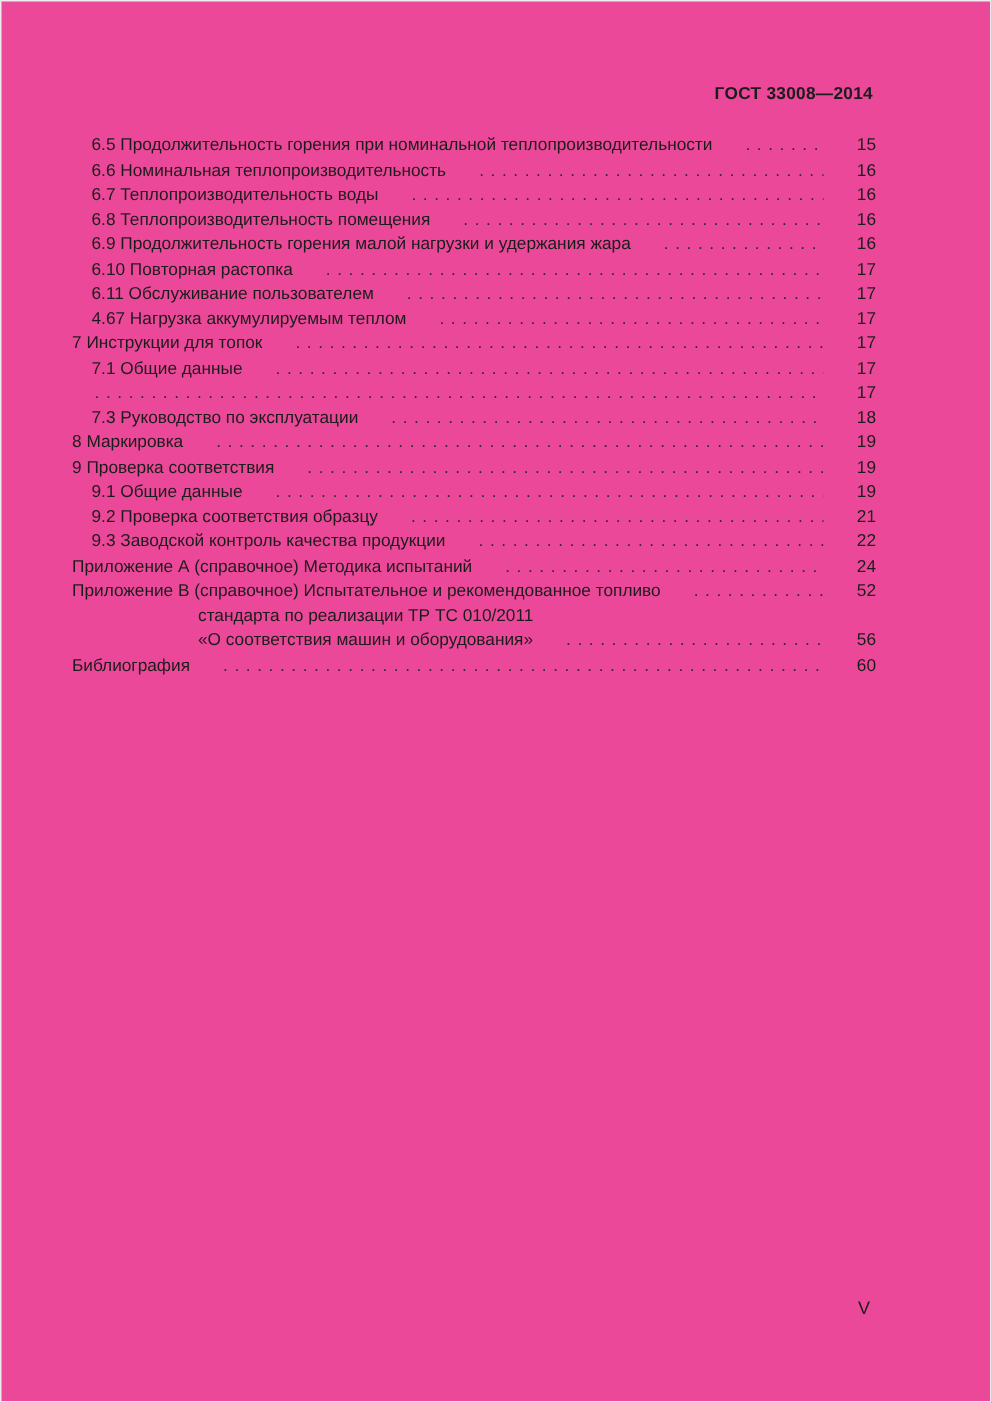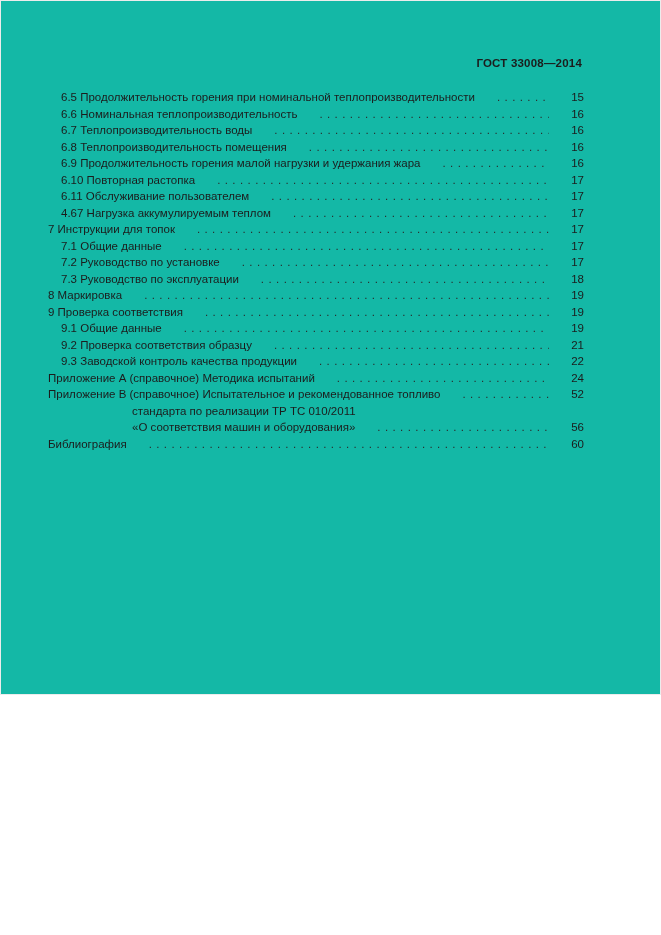--- a/index.html
+++ b/index.html
@@ -3,22 +3,22 @@
 <meta charset="utf-8">
 <style>
   html, body {
     margin: 0;
     padding: 0;
     background: #ffffff;
   }
   .page {
     position: relative;
     width: 661px;
-    height: 695px;
-    background: #14b8a6;
+    height: 935px;
+    background: #ec4899;
     box-sizing: border-box;
     border: 1px solid #ececec;
     font-family: "Liberation Sans", sans-serif;
     color: #1c1c1c;
   }
   .doc-header {
     position: absolute;
     top: 56px;
     right: 78px;
     font-size: 11.5px;
@@ -121,21 +121,20 @@
         <span class="toc-label">7 Инструкции для топок</span>
         <span class="toc-leader">. . . . . . . . . . . . . . . . . . . . . . . . . . . . . . . . . . . . . . . . . . . . . . . . . . . . . . . . . . . . . . . . . . . . . . . . . . . . . . . . . . . . . . . . . . . . . . . . . . . . . . . . . . . . . . . . . . . . . . . . . . . . . . . . . . . . . . . . . . . . . . . . . . . . . . . . . . . . . . . . . . . . . . . . . . . . . . . . . . . . . . . . . . . . . . . . . . . . . . . . </span>
         <span class="toc-page">17</span>
       </div>
       <div class="toc-row indent-1">
         <span class="toc-label">7.1 Общие данные</span>
         <span class="toc-leader">. . . . . . . . . . . . . . . . . . . . . . . . . . . . . . . . . . . . . . . . . . . . . . . . . . . . . . . . . . . . . . . . . . . . . . . . . . . . . . . . . . . . . . . . . . . . . . . . . . . . . . . . . . . . . . . . . . . . . . . . . . . . . . . . . . . . . . . . . . . . . . . . . . . . . . . . . . . . . . . . . . . . . . . . . . . . . . . . . . . . . . . . . . . . . . . . . . . . . . . . </span>
         <span class="toc-page">17</span>
       </div>
       <div class="toc-row indent-1">
-        <span class="toc-label">7.2 Руководство по установке</span>
         <span class="toc-leader">. . . . . . . . . . . . . . . . . . . . . . . . . . . . . . . . . . . . . . . . . . . . . . . . . . . . . . . . . . . . . . . . . . . . . . . . . . . . . . . . . . . . . . . . . . . . . . . . . . . . . . . . . . . . . . . . . . . . . . . . . . . . . . . . . . . . . . . . . . . . . . . . . . . . . . . . . . . . . . . . . . . . . . . . . . . . . . . . . . . . . . . . . . . . . . . . . . . . . . . . </span>
         <span class="toc-page">17</span>
       </div>
       <div class="toc-row indent-1">
         <span class="toc-label">7.3 Руководство по эксплуатации</span>
         <span class="toc-leader">. . . . . . . . . . . . . . . . . . . . . . . . . . . . . . . . . . . . . . . . . . . . . . . . . . . . . . . . . . . . . . . . . . . . . . . . . . . . . . . . . . . . . . . . . . . . . . . . . . . . . . . . . . . . . . . . . . . . . . . . . . . . . . . . . . . . . . . . . . . . . . . . . . . . . . . . . . . . . . . . . . . . . . . . . . . . . . . . . . . . . . . . . . . . . . . . . . . . . . . . </span>
         <span class="toc-page">18</span>
       </div>
       <div class="toc-row">
         <span class="toc-label">8 Маркировка</span>

